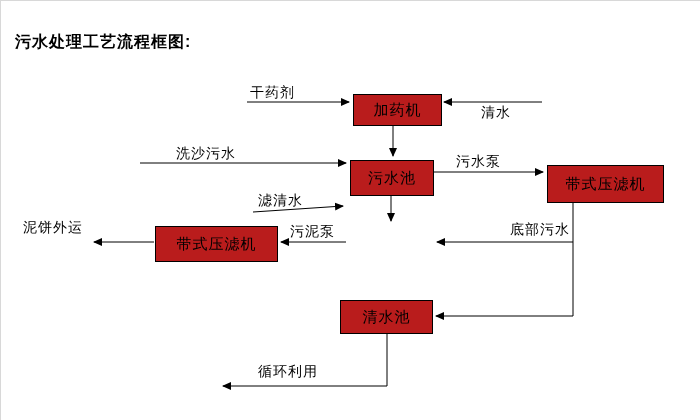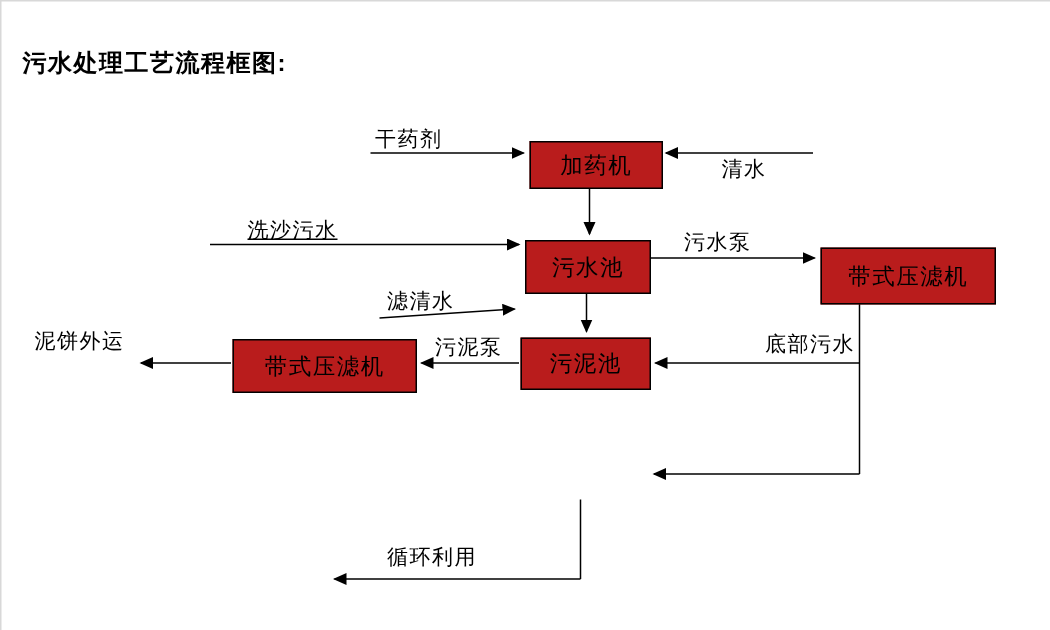--- a/index.html
+++ b/index.html
@@ -90,30 +90,30 @@
 
     <line x1="386" y1="385" x2="222" y2="385" stroke="#000" stroke-width="1" marker-end="url(#arr)"></line>
   </svg>
 
   <div class="node" style="left:352px; top:93px; width:87px; height:30px;">加药机</div>
 
   <div class="node" style="left:349px; top:159px; width:82px; height:34px;">污水池</div>
 
   <div class="node" style="left:546px; top:164px; width:115px; height:36px;">带式压滤机</div>
 
-  <div class="node" style="left:346px; top:224px; width:85px; height:33px;">污泥池</div>
 
   <div class="node" style="left:154px; top:225px; width:121px; height:34px;">带式压滤机</div>
 
+  <div class="node" style="left:339px; top:299px; width:91px; height:32px;">清水池</div>
 
   <div class="lbl" style="left:249px; top:83px;">干药剂</div>
 
   <div class="lbl" style="left:480px; top:83px;margin-top:20px;">清水</div>
 
-  <div class="lbl" style="left:164px; top:144px;text-decoration:underline;">洗沙污水</div>
+  <div class="lbl" style="left:175px; top:144px;">洗沙污水</div>
 
   <div class="lbl" style="left:455px; top:152px;">污水泵</div>
 
   <div class="lbl" style="left:257px; top:191px;">滤清水</div>
 
   <div class="lbl" style="left:289px; top:222px;text-align:right;">污泥泵</div>
 
   <div class="lbl" style="left:509px; top:220px;">底部污水</div>
 
   <div class="lbl" style="left:22px; top:218px;">泥饼外运</div>

